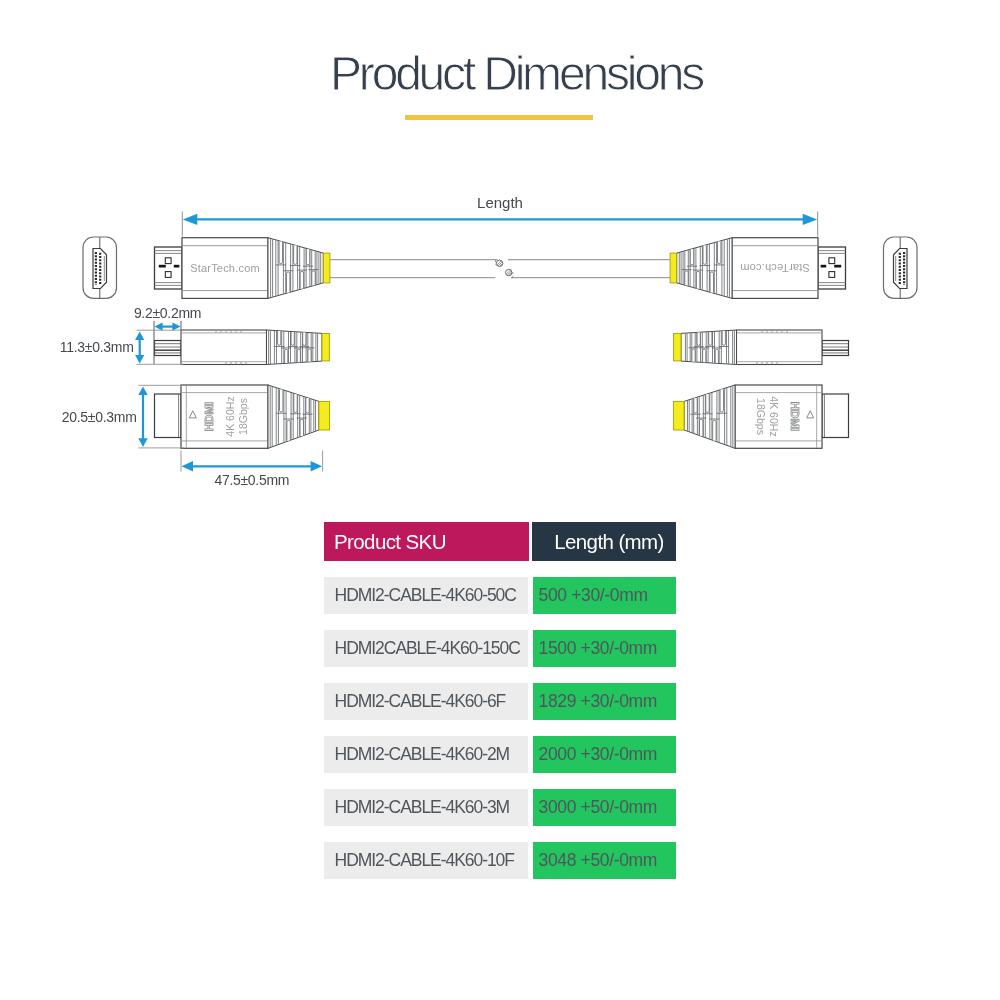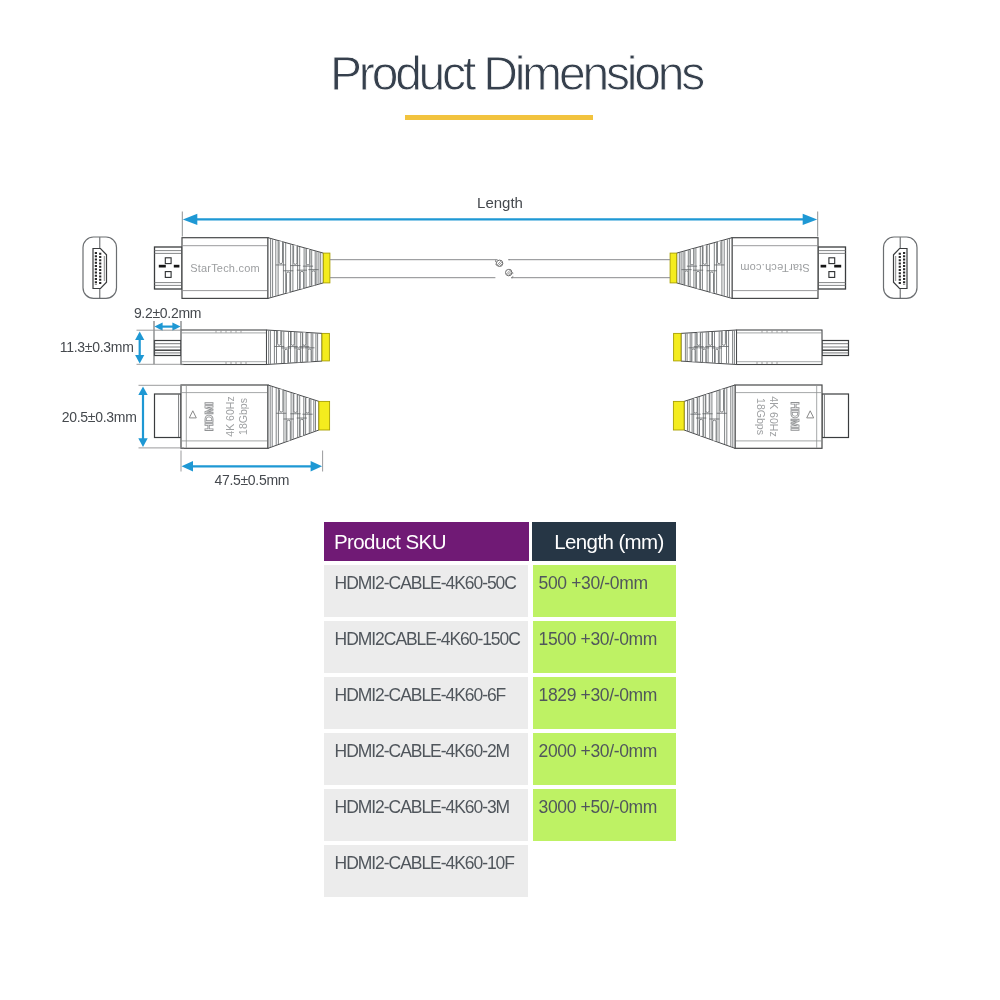--- a/index.html
+++ b/index.html
@@ -1,26 +1,26 @@
 <!DOCTYPE html>
 <html><head><meta charset="utf-8"><style>
 html,body{margin:0;padding:0;width:1000px;height:1000px;background:#fff;font-family:"Liberation Sans",sans-serif;}
 .abs{position:absolute;}
 #title{position:absolute;top:46px;left:0;width:1000px;text-align:center;font-size:48px;color:#36404d;letter-spacing:-3.2px;margin-left:16px;-webkit-text-stroke:0.9px #fff;}
 #uline{position:absolute;left:405px;top:115px;width:188px;height:5px;background:#f2c33e;}
 #tbl{position:absolute;left:324px;top:522px;width:352px;font-size:17.5px;color:#50565c;}
 .hd{display:flex;background:#263645;color:#fff;height:39px;line-height:39.5px;font-size:20.5px;letter-spacing:-0.6px;}
-.hd .c1{width:204.8px;padding-left:10px;box-sizing:border-box;background:#701a75;}
+.hd .c1{width:204.8px;padding-left:10px;box-sizing:border-box;background:#be185d;}
 .hd .gp{width:3.4px;background:#fff;}
 .hd .c2{flex:1;padding-left:22px;background:#263645;}
-.row{display:flex;height:52px;line-height:37.5px;margin-top:4px;}
+.row{display:flex;height:37px;line-height:37.5px;margin-top:16px;}
 .row:first-of-type{margin-top:0;}
 .row .c1{width:203.5px;padding-left:10.6px;box-sizing:border-box;background:#ececec;letter-spacing:-1.05px;white-space:nowrap;overflow:hidden;}
 .row .gp{width:5px;background:#fff;}
-.row .c2{flex:1;padding-left:6px;background:#bef264;letter-spacing:-0.35px;white-space:nowrap;overflow:hidden;}
+.row .c2{flex:1;padding-left:6px;background:#22c55e;letter-spacing:-0.35px;white-space:nowrap;overflow:hidden;}
 </style></head><body>
 <div id="title">Product Dimensions</div>
 <div id="uline"></div>
 <svg class="abs" style="left:0;top:0" width="1000" height="510" viewBox="0 0 1000 510">
 <line x1="182.3" y1="211.5" x2="182.3" y2="236.5" stroke="#8e9092" stroke-width="1.0"></line>
 <line x1="817.7" y1="211.5" x2="817.7" y2="236.5" stroke="#8e9092" stroke-width="1.0"></line>
 <line x1="194" y1="219.4" x2="806" y2="219.4" stroke="#1e98d4" stroke-width="2.2"></line>
 <path d="M182.8,219.4 L197.3,213.70000000000002 L197.3,225.1 Z" fill="#1e98d4"></path>
 <path d="M817.2,219.4 L802.7,213.70000000000002 L802.7,225.1 Z" fill="#1e98d4"></path>
 <text x="500" y="207.5" font-size="15" fill="#45494e" text-anchor="middle">Length</text>
@@ -388,14 +388,15 @@
       <div class="c2">2000 +30/-0mm</div>
     </div>
 <div class="row">
       <div class="c1">HDMI2-CABLE-4K60-3M</div>
       <div class="gp"></div>
       <div class="c2">3000 +50/-0mm</div>
     </div>
 <div class="row">
       <div class="c1">HDMI2-CABLE-4K60-10F</div>
       <div class="gp"></div>
+      <div class="c2">3048 +50/-0mm</div>
     </div>
 </div>
 
 </body></html>

